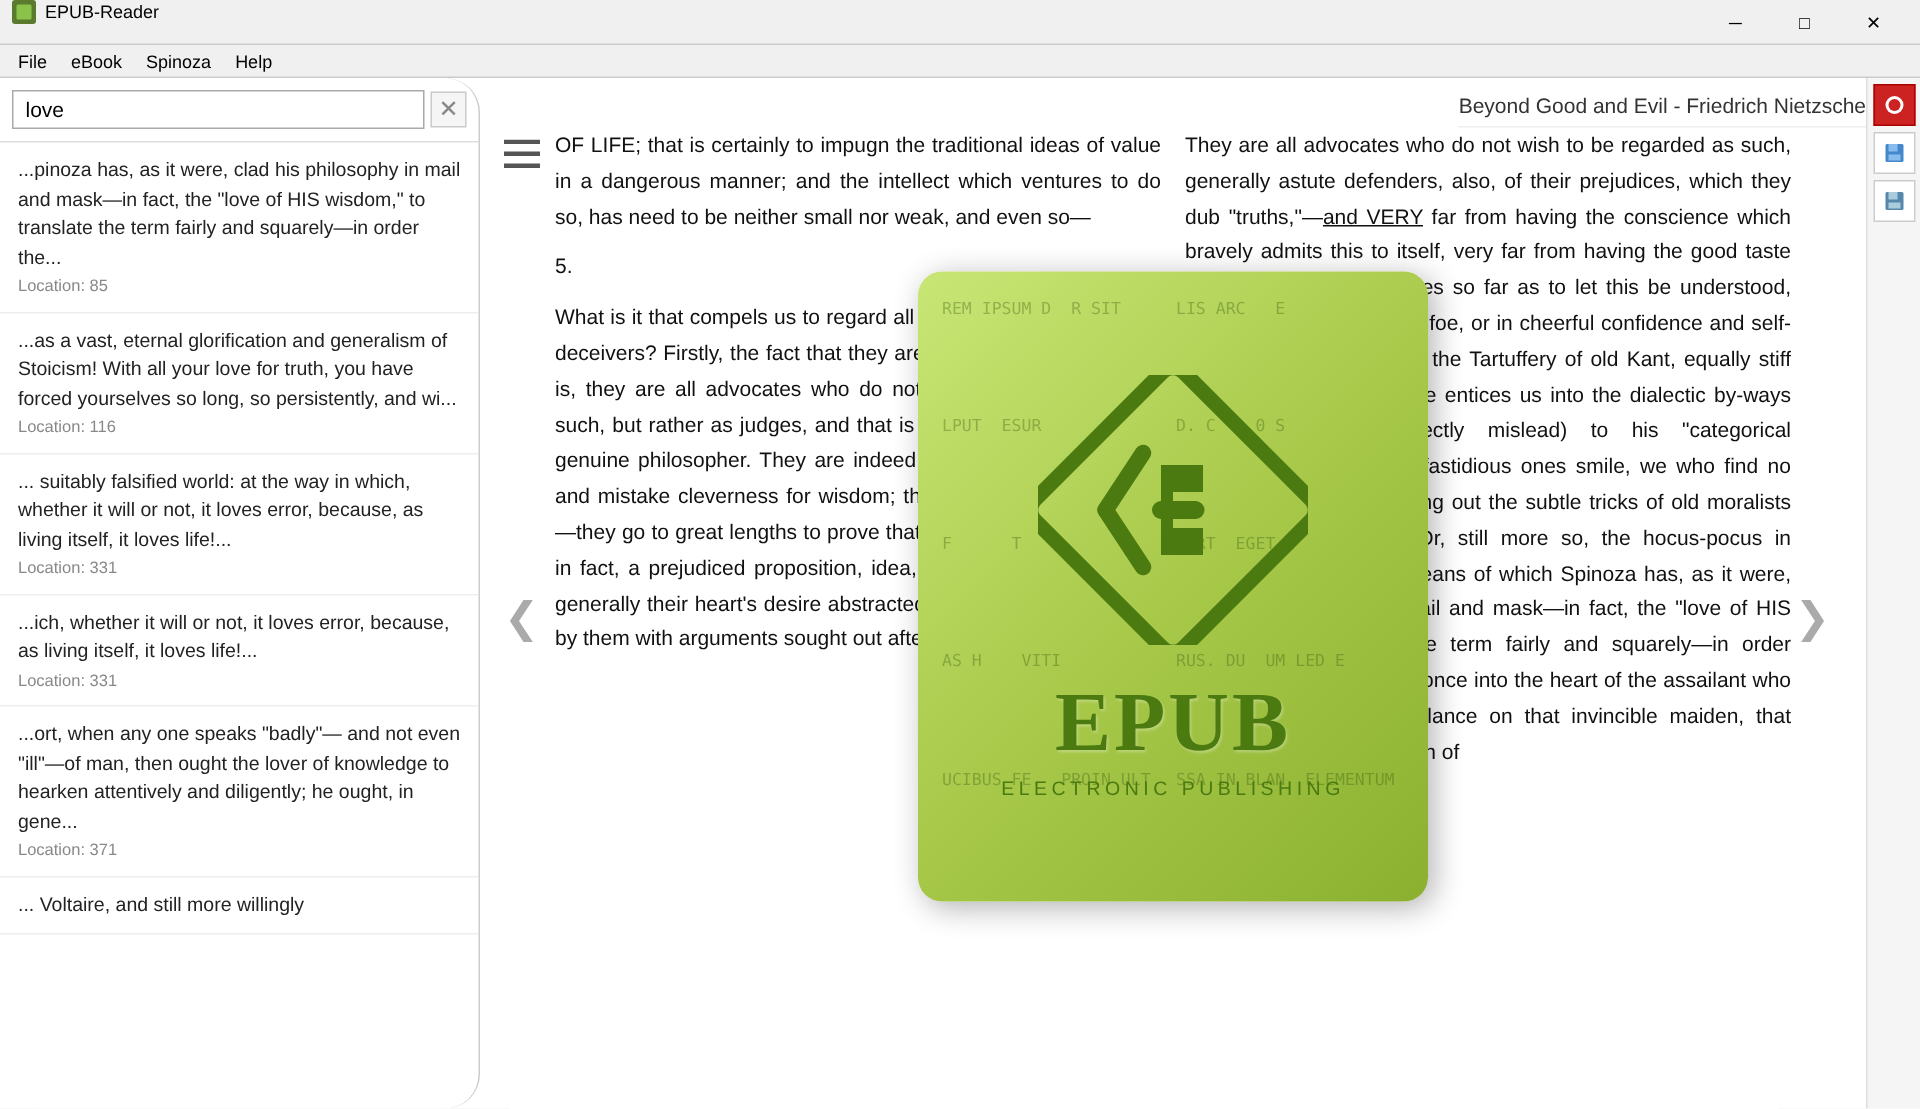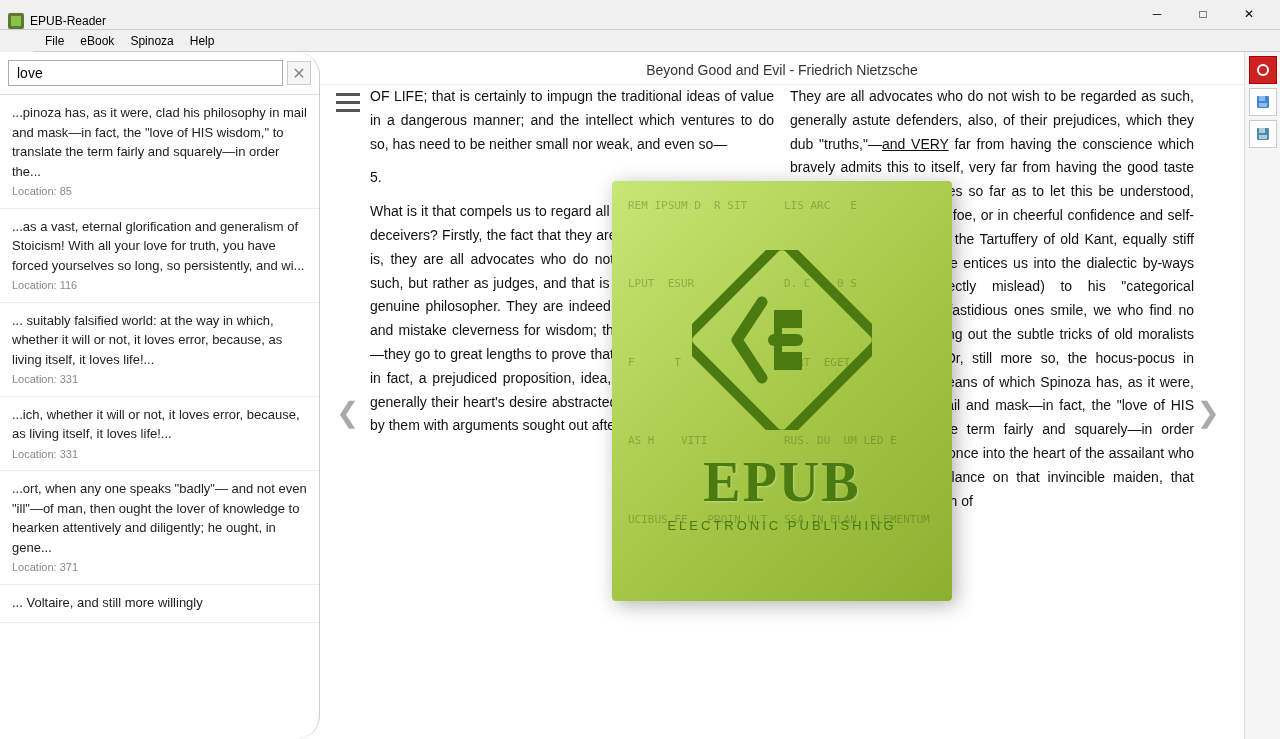--- a/index.html
+++ b/index.html
@@ -3,21 +3,21 @@
   <meta charset="utf-8">
   <style>
     * { margin: 0; padding: 0; box-sizing: border-box; }
     body { font-family: 'Segoe UI', Arial, sans-serif; background: #f0f0f0; width: 1280px; height: 739px; overflow: hidden; }
 
     
     .title-bar {
       background: #f0f0f0;
       height: 30px;
       display: flex;
-      align-items: flex-end;
+      align-items: flex-start;
       justify-content: space-between;
       padding: 0 8px;
       border-bottom: 1px solid #ccc;
       user-select: none;
     }
     .title-bar-left {
       display: flex;
       align-items: center;
       gap: 6px;
     }
@@ -44,21 +44,20 @@
     }
 
     
     .menu-bar {
       background: #f0f0f0;
       height: 22px;
       display: flex;
       align-items: center;
       padding: 0 4px;
       border-bottom: 1px solid #ccc;
-      margin-left: 33px;
     }
     .menu-item {
       padding: 2px 8px;
       font-size: 12px;
       cursor: pointer;
     }
 
     
     .main-container {
       display: flex;
@@ -121,20 +120,21 @@
     }
 
     
     .content-area {
       flex: 1;
       display: flex;
       flex-direction: column;
       position: relative;
       background: #fff;
       overflow: hidden;
+      align-items: flex-end;
     }
     .book-title-bar {
       text-align: center;
       padding: 10px 0 6px 0;
       font-size: 14px;
       color: #333;
       border-bottom: 1px solid #eee;
     }
     .reader-body {
       flex: 1;
@@ -195,21 +195,21 @@
       left: 50%;
       transform: translate(-50%, -55%);
       z-index: 20;
       width: 340px;
       height: 420px;
     }
     .epub-card {
       width: 340px;
       height: 420px;
       background: linear-gradient(135deg, #c8e675 0%, #a8c94a 50%, #8bb030 100%);
-      border-radius: 4px;
+      border-radius: 16px;
       display: flex;
       flex-direction: column;
       align-items: center;
       justify-content: center;
       position: relative;
       box-shadow: 4px 4px 20px rgba(0,0,0,0.3);
       overflow: hidden;
     }
     .epub-watermark {
       position: absolute;

